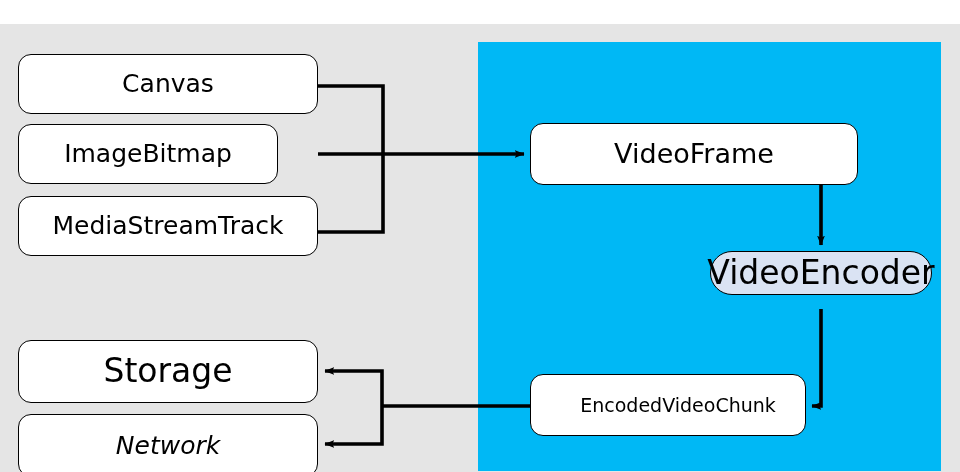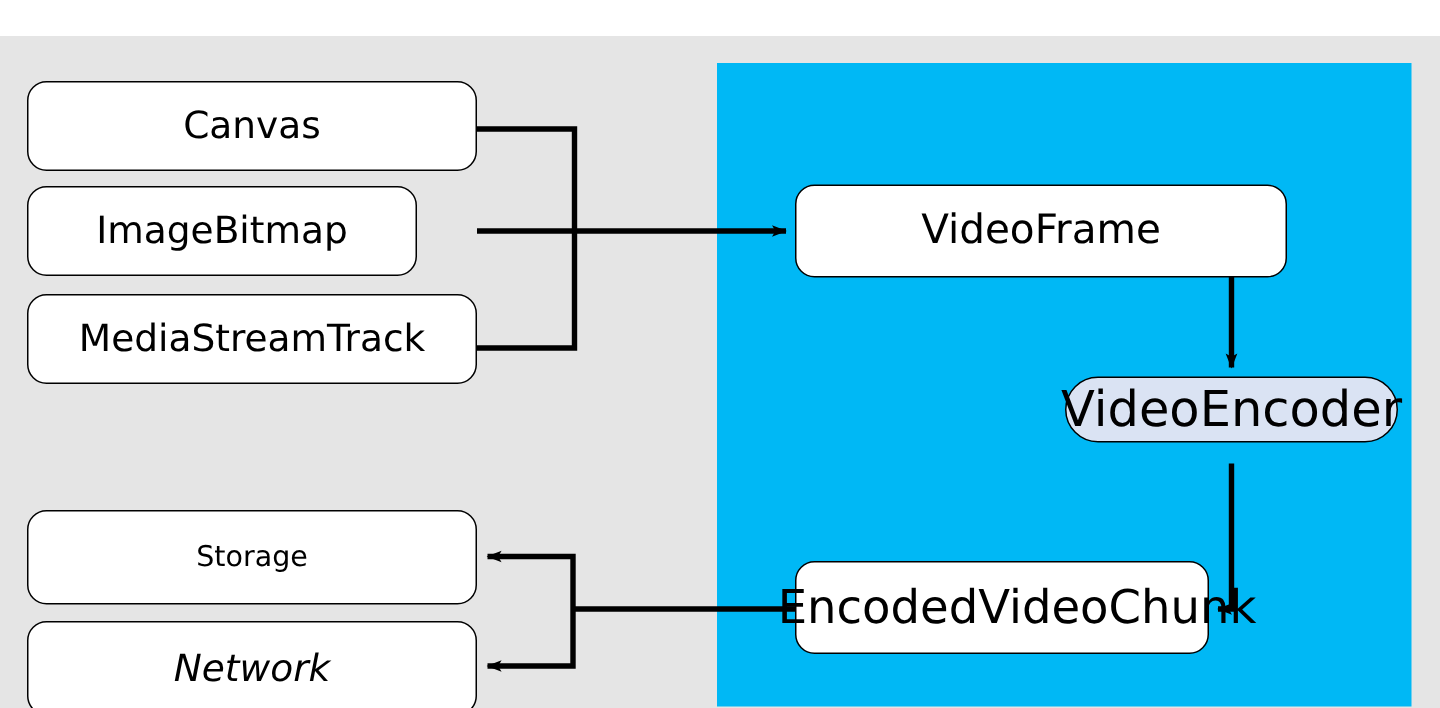--- a/index.html
+++ b/index.html
@@ -94,33 +94,33 @@
   </div>
 
   <div class="node node-rounded" id="node-image-bitmap" style="left: 18px; top: 100px; width: 260px; height: 60px; font-size: 25px; background: rgb(255, 255, 255); border-color: rgb(0, 0, 0);">
     <span>ImageBitmap</span>
   </div>
 
   <div class="node node-rounded" id="node-media-stream-track" style="left: 18px; top: 172px; width: 300px; height: 60px; font-size: 25px; background: rgb(255, 255, 255); border-color: rgb(0, 0, 0);">
     <span>MediaStreamTrack</span>
   </div>
 
-  <div class="node node-rounded" id="node-storage" style="left: 18px; top: 316px; width: 300px; height: 63px; font-size: 19px; background: rgb(255, 255, 255); border-color: rgb(0, 0, 0);">
+  <div class="node node-rounded" id="node-storage" style="left: 18px; top: 316px; width: 300px; height: 63px; font-size: 33px; background: rgb(255, 255, 255); border-color: rgb(0, 0, 0);">
     <span>Storage</span>
   </div>
 
   <div class="node node-rounded" id="node-network" style="left: 18px; top: 390px; width: 300px; height: 63px; font-size: 25px; background: rgb(255, 255, 255); border-color: rgb(0, 0, 0); font-style: italic;">
     <span>Network</span>
   </div>
 
   <div class="node node-rounded" id="node-video-frame" style="left: 530px; top: 99px; width: 328px; height: 62px; font-size: 27px; background: rgb(255, 255, 255); border-color: rgb(0, 0, 0);">
     <span>VideoFrame</span>
   </div>
 
   <div class="node node-square" id="node-video-encoder" style="left: 710px; top: 227px; width: 222px; height: 44px; font-size: 33px; background: rgb(218, 227, 243); border-color: rgb(0, 0, 0); border-radius: 25px;">
     <span>VideoEncoder</span>
   </div>
 
-  <div class="node node-rounded" id="node-encoded-video-chunk" style="left: 530px; top: 350px; width: 276px; height: 62px; font-size: 31px; background: rgb(255, 255, 255); border-color: rgb(0, 0, 0); padding-left: 20px;">
+  <div class="node node-rounded" id="node-encoded-video-chunk" style="left: 530px; top: 350px; width: 276px; height: 62px; font-size: 19px; background: rgb(255, 255, 255); border-color: rgb(0, 0, 0); padding-left: 20px;">
     <span>EncodedVideoChunk</span>
   </div>
 
 </div>
 
 </body></html>

